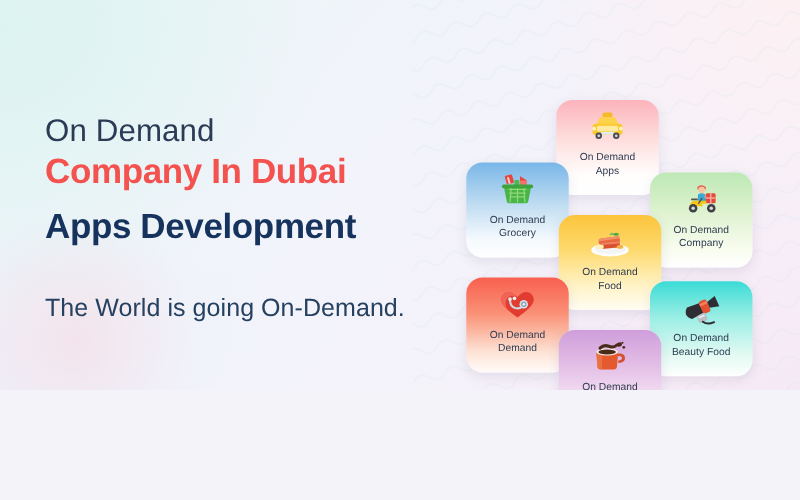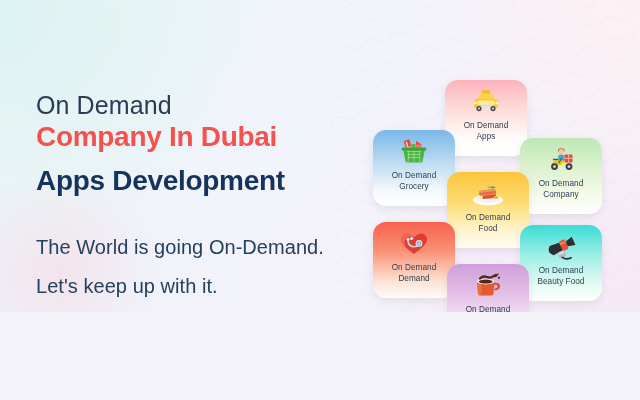--- a/index.html
+++ b/index.html
@@ -107,21 +107,20 @@
   </svg>
 
   <div id="corner-pink"></div>
 
   <div class="copy">
     <div class="kicker">On Demand</div>
     <div class="headline accent">Company In Dubai</div>
     <div class="headline">Apps Development</div>
     <div class="subcopy">
       <p>The World is going On-Demand.</p>
-      <p>Let's keep up with it.</p>
     </div>
   </div>
 
   <div class="card" id="card-taxi">
     <div class="ico">
       <svg width="32" height="26" viewBox="0 0 32 26">
         <rect x="12" y="1" width="8" height="4" rx="1.2" fill="#f5b92a"></rect>
         <path d="M7 11 L9.5 5.5 Q10 4.5 11 4.5 L21 4.5 Q22 4.5 22.5 5.5 L25 11 Z" fill="#fdd34d"></path>
         <rect x="4" y="10" width="24" height="9" rx="2.6" fill="#fbc92f"></rect>
         <rect x="7.5" y="11.5" width="17" height="4.6" rx="1.4" fill="#ffeaa0"></rect>

